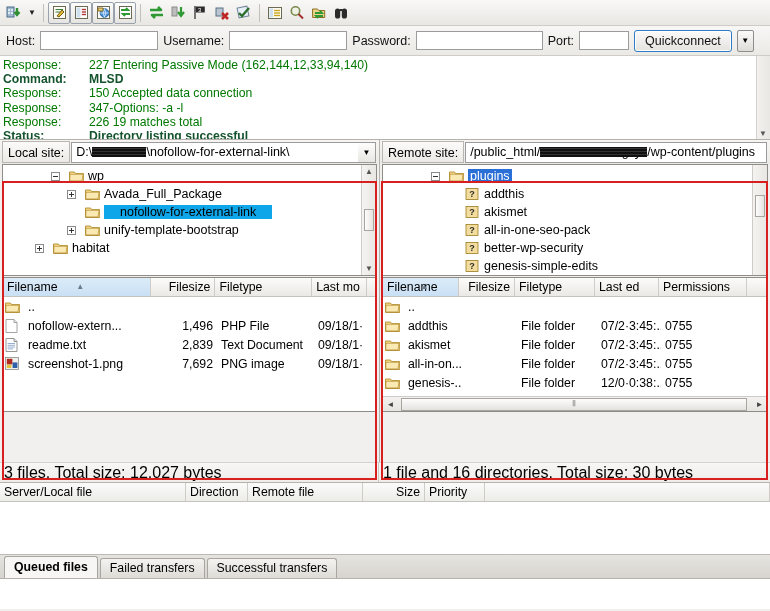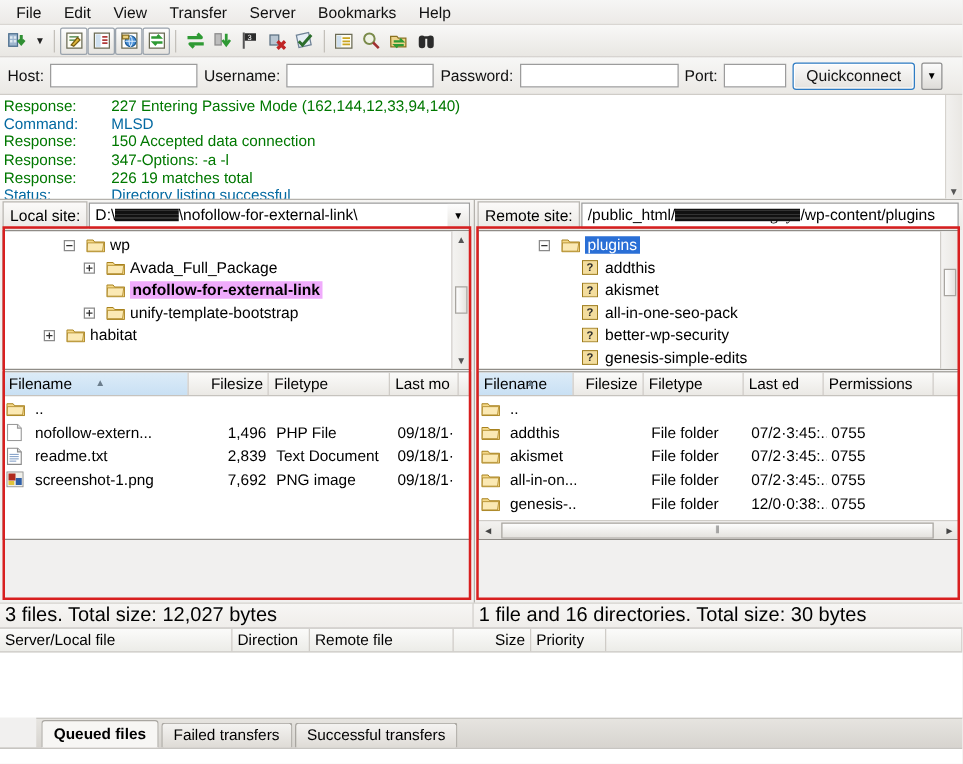--- a/index.html
+++ b/index.html
@@ -63,21 +63,21 @@
   
   .log {
     position: relative; height: 84px; background: #fff;
     border-bottom: 1px solid #b5b2ad; overflow: hidden;
     padding: 2px 0 0 3px;
   }
   .log-row { display:flex; line-height: 14.2px; font-size: 12.2px; white-space: nowrap; }
   .log-key { width: 86px; flex: 0 0 86px; }
   .log-msg { }
   .c-green { color: #007800; }
-  .c-black { color: #0369a1; }
+  .c-black { color: #14532d; font-weight: bold; }
   .log-scroll {
     position:absolute; right:0; top:0; width: 14px; height: 100%;
     background: linear-gradient(to right,#f2f1ef,#e9e7e3); border-left: 1px solid #d6d3ce;
   }
   .log-scroll .arr { position:absolute; bottom:1px; left:2px; font-size:8px; color:#555; }
 
   
   .panes { display: flex; height: 322px; justify-content: flex-end; }
   .pane { position: relative; }
   .pane-left { width: 379px; }
@@ -96,21 +96,21 @@
     position: relative; flex: 1; height: 21px; margin: 0 3px 0 1px;
     border: 1px solid #9c9c9c; background: #fff; display:flex; align-items:center;
     overflow:hidden;
   }
   .site-path { font-size: 12.5px; padding-left: 4px; white-space: nowrap; position: relative; }
   .site-combo .cbtn {
     position:absolute; right:0; top:0; width: 17px; height: 19px;
     display:flex; align-items:center; justify-content:center; font-size:8px;
     background: linear-gradient(to bottom,#fdfdfd,#e8e6e2);
   }
-  .redact { position: relative; font-family: Liberation Serif, serif; }
+  .redact { position: relative; }
   .redact::after {
     content: ""; position: absolute; left: 0; right: 0; top: 2px; bottom: 2px;
     background: repeating-linear-gradient(0deg,#111 0 2px,#333 2px 3px);
   }
 
   
   .tree {
     position: relative; height: 112px; background: #fff;
     border: 1px solid #8f8c87; border-top: 1px solid #8f8c87;
     margin: 0 2px; overflow: hidden;
@@ -124,21 +124,21 @@
   .exp::before { content:""; position:absolute; left:1px; right:1px; top:3px; height:1px; background:#333; }
   .exp.plus::after { content:""; position:absolute; top:1px; bottom:1px; left:3px; width:1px; background:#333; }
   .exp.none { border:none; background:none; }
   .exp.none::before { display:none; }
   .dots { width: 6px; display:inline-block; }
   .folder {
     width: 15px; height: 12px; flex: 0 0 15px; margin-right: 4px; position: relative;
   }
   .folder svg { display:block; }
   .tlabel { }
-  .tlabel.sel-grey { background: #f0abfc; padding: 0 2px; font-weight: bold; }
+  .tlabel.sel-grey { background: #0ea5e9; padding: 0 16px; }
   .tlabel.sel-blue { background: #2a6fd6; color: #fff; padding: 0 2px; }
   .vscroll {
     position:absolute; right:0; top:0; width: 15px; height: 100%;
     background: linear-gradient(to right,#f4f3f1,#e9e7e3); border-left:1px solid #cfccc7;
     display:flex; flex-direction:column; justify-content:space-between; align-items:center;
   }
   .vscroll .arr { font-size: 8px; color:#555; height:13px; line-height:13px; }
   .vscroll .thumb {
     position:absolute; left:2px; right:2px; top: 44px; height: 22px;
     border:1px solid #a8a5a0; background: linear-gradient(to right,#fdfdfd,#e6e4e0);
@@ -198,21 +198,21 @@
   .q-head {
     display:flex; height: 19px; background: linear-gradient(to bottom,#fbfbfa,#ececE8);
     border-bottom: 1px solid #c6c3be;
   }
   .q-head .col { font-size:12.3px; line-height:18px; padding: 0 4px; border-right: 1px solid #cfccc7; white-space:nowrap; overflow:hidden;}
   .q-head .col.num { text-align:right; }
 
   
   .tabstrip {
     height: 24px; background: linear-gradient(to bottom,#e6e4e0,#d7d4cf);
-    display:flex; align-items:flex-end; padding-left: 4px; border-top:1px solid #bdbab5;margin-left:29px;
+    display:flex; align-items:flex-end; padding-left: 4px; border-top:1px solid #bdbab5;
   }
   .tab {
     height: 20px; line-height: 19px; padding: 0 9px; margin-right: 2px;
     border: 1px solid #a9a6a1; border-bottom: none;
     border-radius: 3px 3px 0 0; font-size: 12.3px;
     background: linear-gradient(to bottom,#f4f3f1,#dedbd6);
   }
   .tab.active { font-weight: bold; background: #f7f6f4; height: 22px; line-height:21px; }
 
   .emptypane { height: 31px; background: #fff; border-top:1px solid #b5b2ad; }
@@ -220,29 +220,20 @@
   
   .annot {
     position: absolute; border: 2px solid #d81f1f; pointer-events: none; z-index: 40;
   }
 </style>
 </head>
 <body>
 
 <div id="app">
 
-  <div class="menubar">
-    <div class="mi">File</div>
-    <div class="mi">Edit</div>
-    <div class="mi">View</div>
-    <div class="mi">Transfer</div>
-    <div class="mi">Server</div>
-    <div class="mi">Bookmarks</div>
-    <div class="mi">Help</div>
-  </div>
 
   <div class="toolbar">
     <div class="tb-btn">
       <svg width="18" height="18" viewBox="0 0 18 18">
         <rect x="2" y="3" width="7" height="10" fill="#9fb7cf" stroke="#4a6d8c"></rect>
         <rect x="3" y="5" width="2" height="2" fill="#dfe9f2"></rect>
           <rect x="6" y="5" width="2" height="2" fill="#dfe9f2"></rect>
         <rect x="3" y="8" width="2" height="2" fill="#dfe9f2"></rect>
           <rect x="6" y="8" width="2" height="2" fill="#dfe9f2"></rect>
         <path d="M12 4 v6 M9.5 8 L12 11 L14.5 8" stroke="#2f8f33" stroke-width="2.4" fill="none"></path>

